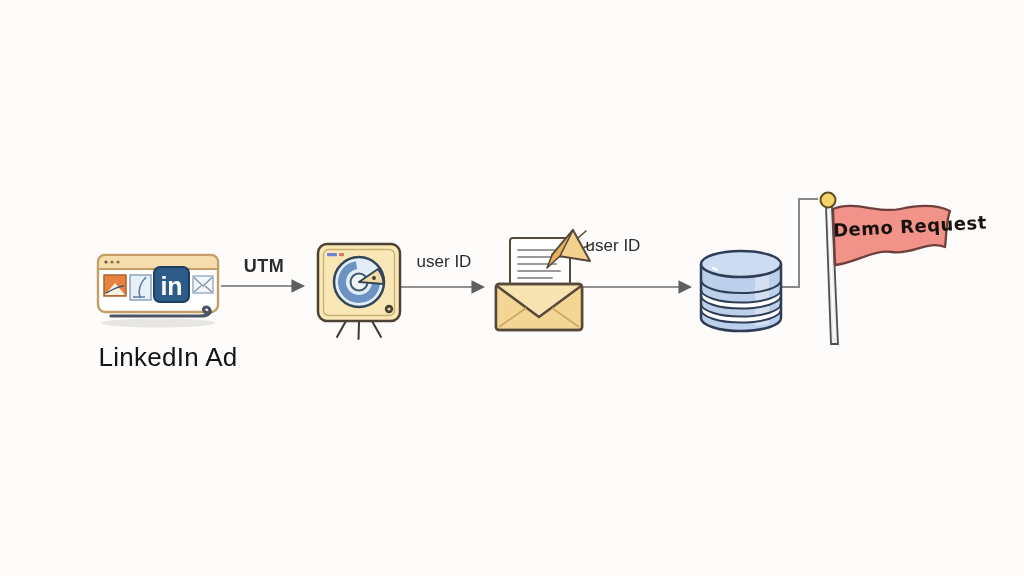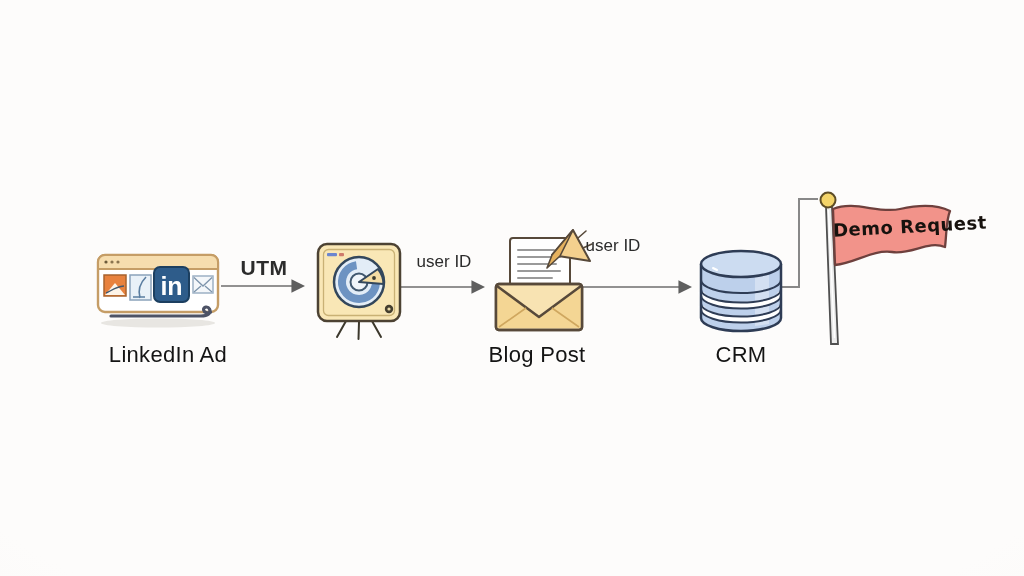--- a/index.html
+++ b/index.html
@@ -4,26 +4,26 @@
 <style>
   html,body{margin:0;padding:0;}
   .canvas{
     position:relative; width:1024px; height:576px; overflow:hidden;
     background: radial-gradient(120% 130% at 50% 45%, #fdfcfb 55%, #f5f3f0 100%);
     font-family:"Liberation Sans", sans-serif;
   }
   .abs{position:absolute;}
   .node-label{
     position:absolute; top:342px; height:26px; text-align:center;
-    font-size:22px; font-weight:500; color:#141414; letter-spacing:.3px;
+    font-size:26px; font-weight:500; color:#141414; letter-spacing:.3px;
   }
   .edge-label{
     position:absolute; text-align:center; color:#2c2c2c; font-weight:600;
   }
-  .edge-label.utm{left:224px; top:256px; width:80px; font-size:21px; letter-spacing:.5px;}
+  .edge-label.utm{left:224px; top:256px; width:80px; font-size:18px; letter-spacing:.5px;}
   .edge-label.uid1{left:404px; top:252px; width:80px; font-size:17px; font-weight:500;}
   .edge-label.uid2{left:573px; top:236px; width:80px; font-size:17px; font-weight:500;}
   .flag-text{
     position:absolute; left:833px; top:216px; width:140px;
     font-family:"DejaVu Sans", sans-serif; font-size:18px; font-weight:700;
     color:#17120e; letter-spacing:.5px; transform:rotate(-3deg); white-space:nowrap;
   }
 </style>
 </head>
 <body>
@@ -100,21 +100,20 @@
     <polygon points="83,4 100,35 62,29" fill="#f4d08e" stroke="#57493a" stroke-width="2" stroke-linejoin="round"></polygon>
     <polygon points="83,4 62,29 57,42 70,30" fill="#e5b15e" stroke="#57493a" stroke-width="1.6" stroke-linejoin="round"></polygon>
     <path d="M88,12 l8,-7 M93,22 l9,-4" stroke="#57493a" stroke-width="1.6" stroke-linecap="round" fill="none"></path>
 
     <rect x="6" y="58" width="86" height="46" rx="3" fill="#f8e3b2" stroke="#57493a" stroke-width="2.5"></rect>
     <path d="M7,60 L49,91 L91,60 L91,102 L7,102 Z" fill="#f4d694"></path>
     <path d="M7,60 L49,91 L91,60" fill="none" stroke="#57493a" stroke-width="2.5" stroke-linejoin="round"></path>
     <path d="M9,101 L36,82 M89,101 L62,82" stroke="#cfa75f" stroke-width="1.6" fill="none"></path>
     <rect x="6" y="58" width="86" height="46" rx="3" fill="none" stroke="#57493a" stroke-width="2.5"></rect>
   </svg>
-  <div class="node-label" style="left:467px;width:140px">Blog Post</div>
 
   <div class="edge-label uid2">user ID</div>
 
   <svg class="abs" style="left:697px;top:246px" width="90" height="92" viewBox="0 0 90 92">
 
     <path d="M4,18 V72 A40,13 0 0 0 84,72 V18 Z" fill="#bdd0eb"></path>
 
     <path d="M58,20 V80 L72,78 V18 Z" fill="rgba(255,255,255,0.35)"></path>
 
     <path d="M4,34 a40,13 0 0 0 80,0" fill="none" stroke="#2e3c55" stroke-width="2"></path>
@@ -122,21 +121,20 @@
     <path d="M4,43.5 a40,13 0 0 0 80,0" fill="none" stroke="#2e3c55" stroke-width="2"></path>
     <path d="M4,49.5 a40,13 0 0 0 80,0" fill="none" stroke="#2e3c55" stroke-width="2"></path>
     <path d="M4,60 a40,13 0 0 0 80,0" fill="none" stroke="#ffffff" stroke-width="6"></path>
     <path d="M4,57.5 a40,13 0 0 0 80,0" fill="none" stroke="#2e3c55" stroke-width="2"></path>
     <path d="M4,63.5 a40,13 0 0 0 80,0" fill="none" stroke="#2e3c55" stroke-width="2"></path>
 
     <path d="M4,18 V72 A40,13 0 0 0 84,72 V18" fill="none" stroke="#2e3c55" stroke-width="2.5"></path>
     <ellipse cx="44" cy="18" rx="40" ry="13" fill="#ccdcf1" stroke="#2e3c55" stroke-width="2.5"></ellipse>
     <path d="M16,22 l4,2" stroke="#ffffff" stroke-width="2" stroke-linecap="round"></path>
   </svg>
-  <div class="node-label" style="left:681px;width:120px">CRM</div>
 
   <svg class="abs" style="left:800px;top:186px" width="185" height="170" viewBox="0 0 185 170">
 
     <polygon points="26,21 32,21 38,158 31,158" fill="#ececec" stroke="#4f4f4f" stroke-width="1.8"></polygon>
     <path d="M28.5,24 L34.5,152" stroke="#ffffff" stroke-width="1.4"></path>
 
     <circle cx="28" cy="14" r="7.5" fill="#f3d469" stroke="#5d4d26" stroke-width="2"></circle>
 
     <path d="M33,23
              C 55,14 78,28 100,23

